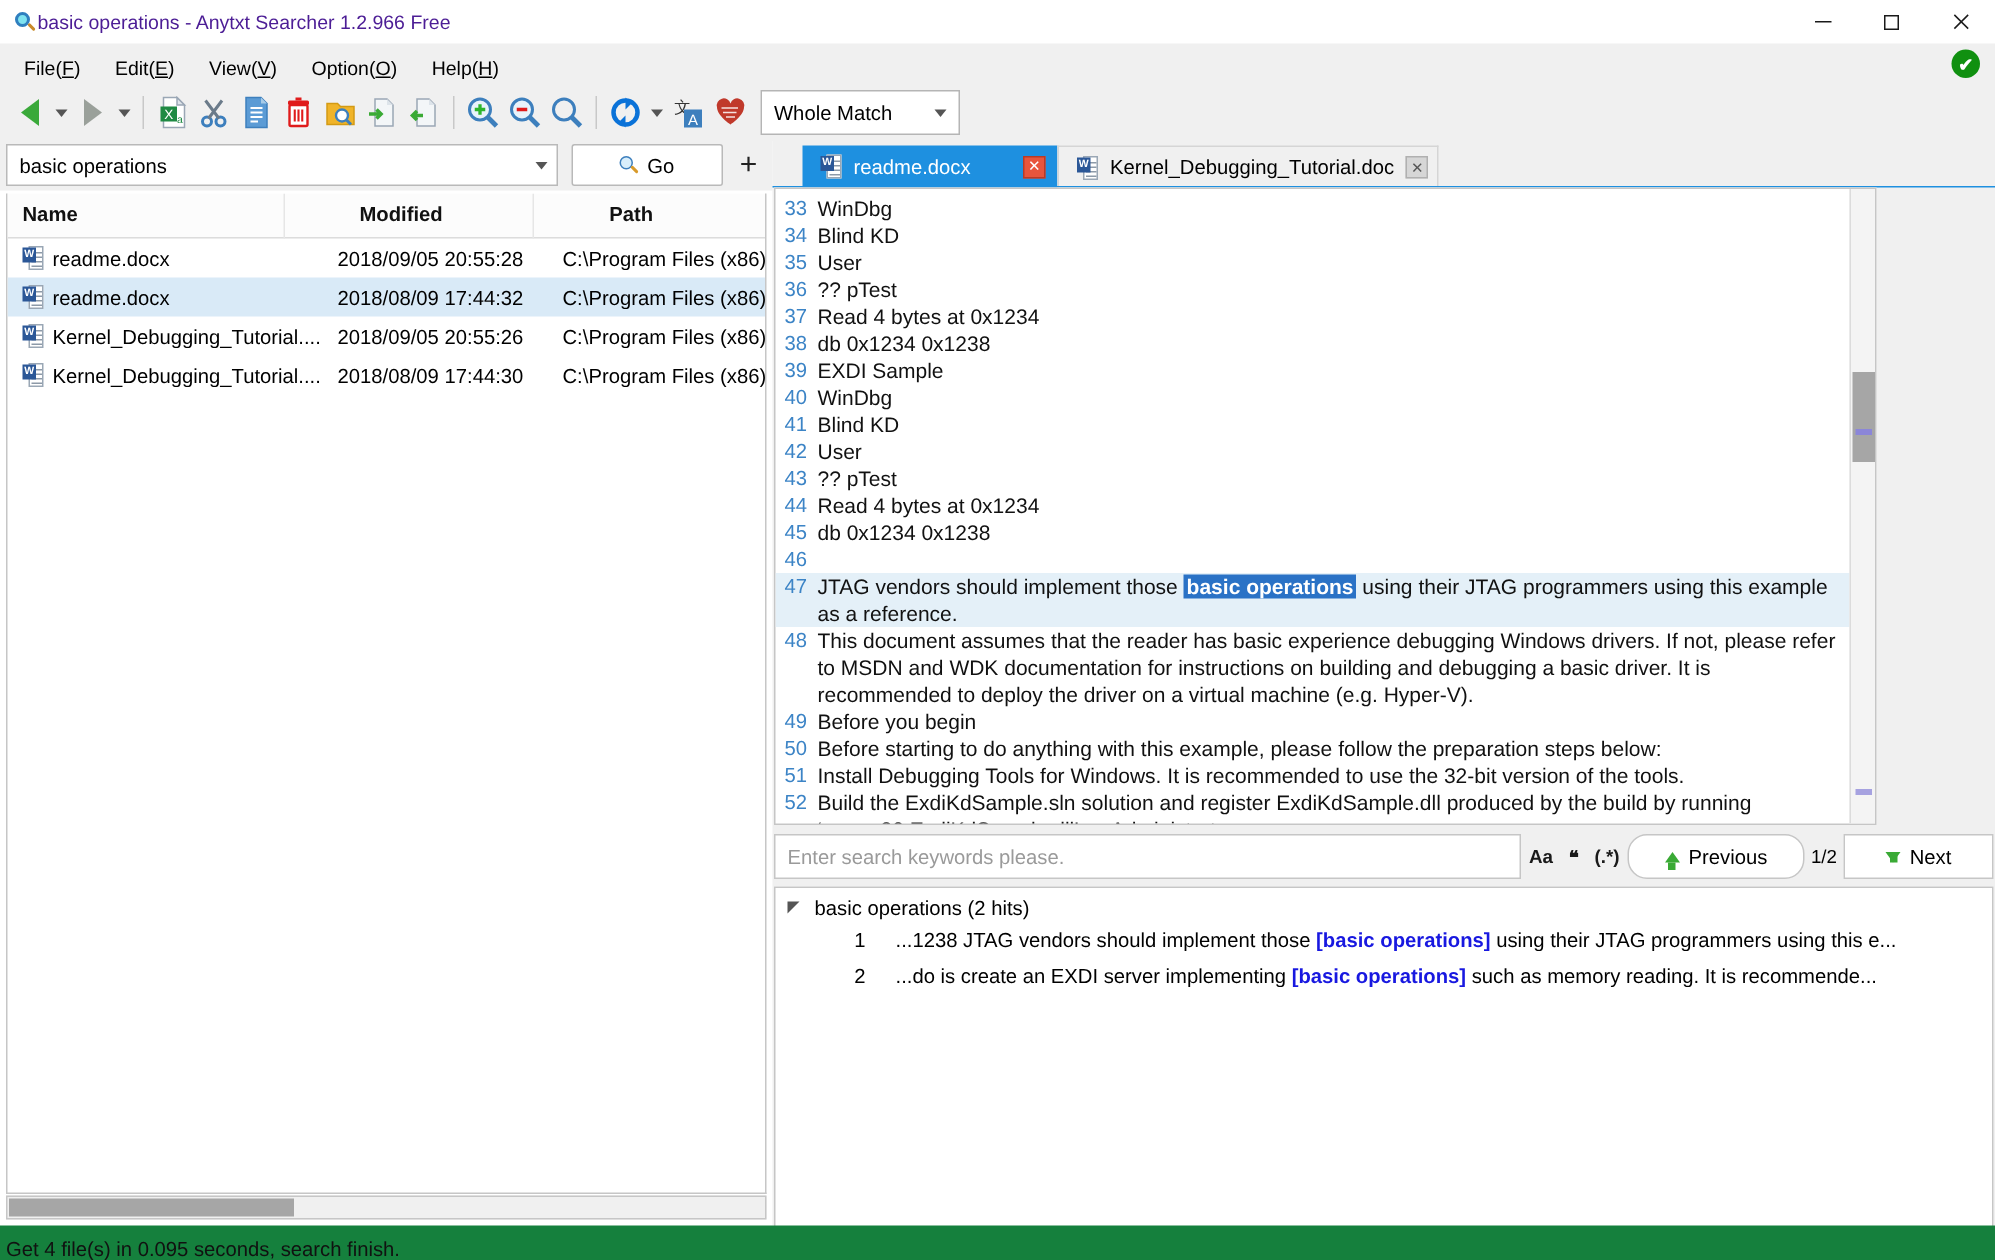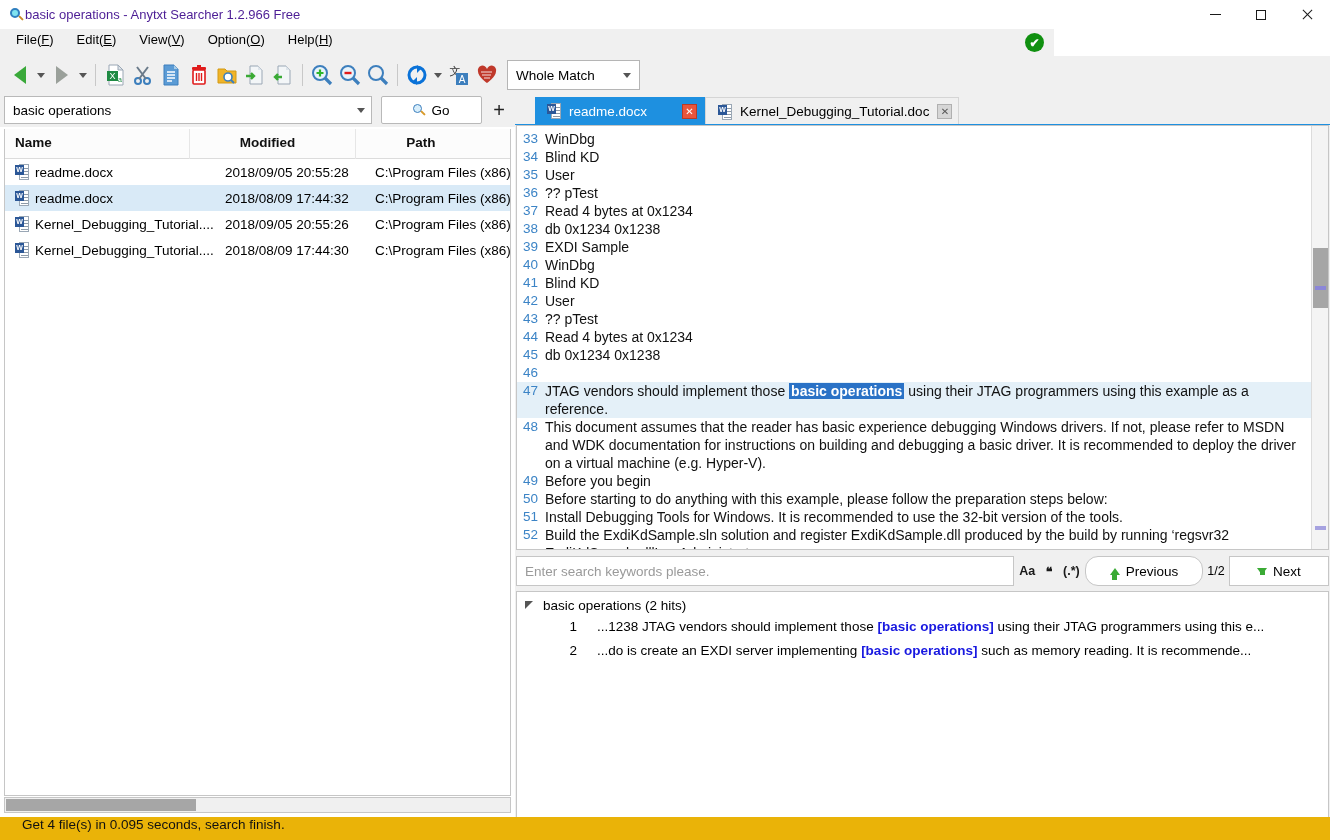--- a/index.html
+++ b/index.html
@@ -44,22 +44,22 @@
   .glyph-max { width:10px; height:10px; border:1px solid #1a1a1a; display:block; }
   .glyph-close { position:relative; width:11px; height:11px; display:block; }
   .glyph-close::before, .glyph-close::after {
     content:""; position:absolute; left:-1px; top:5px; width:13px; height:1px; background:#1a1a1a;
   }
   .glyph-close::before { transform: rotate(45deg); }
   .glyph-close::after { transform: rotate(-45deg); }
 
   
   .menubar {
-    position:absolute; left:0; top:29px; width:1054px; height:27px;
-    background:#f0f0f0; display:flex; align-items:flex-start;
+    position:absolute; left:0; top:29px; width:1330px; height:27px;
+    background:#f0f0f0; display:flex; align-items:flex-end;
   }
   .menu-item {
     padding:3px 10px; margin-left:3px; font-size:13px; color:#000; white-space:nowrap;
   }
   .menu-item:first-child { margin-left:6px; }
   .menu-item u { text-decoration: underline; }
   .check-badge {
     position:absolute; right:10px; top:4px; width:19px; height:19px; border-radius:50%;
     background:#109010; display:flex; align-items:center; justify-content:center;
     color:#fff; font-size:12px; line-height:1; font-weight:bold;
@@ -144,21 +144,21 @@
   }
   .doctab.active { background:#1e90e0; color:#fff; left:20px; width:170px; }
   .doctab.inactive { background:#f0f0f0; border:1px solid #d5d5d5; border-bottom:none; color:#000; left:190px; width:254px; }
   .tab-close { width:15px; height:15px; display:flex; align-items:center; justify-content:center; font-size:10px; flex:none; }
   .tab-close.red { background:#e8553c; color:#fff; border:1px solid #b93a26; }
   .tab-close.grey { background:#d6d6d6; color:#555; border:1px solid #b0b0b0; }
   .tab-underline { position:absolute; left:0; top:30px; width:815px; height:1px; background:#1e90e0; }
 
   
   .docview {
-    position:absolute; left:1px; top:31px; width:813px; height:425px;
+    position:absolute; left:1px; top:31px; width:735px; height:425px;
     background:#fff; border:1px solid #c6c6c6; overflow:hidden;
   }
   .dv-inner { position:absolute; left:0; top:0; right:17px; bottom:0; padding:4px 0 0 0; }
   .dline { display:flex; font-size:14px; line-height:18px; color:#111; }
   .dline.hl { background:#e4f0f8; }
   .dnum { width:28px; text-align:right; color:#3c84c6; flex:none; padding-right:7px; font-size:13.5px; }
   .dtext { flex:1; padding-right:8px; }
   .hit { background:#2a72c6; color:#fff; font-weight:bold; padding:0 2px; }
   .dv-scroll { position:absolute; right:0; top:0; width:17px; height:100%; background:#f4f4f4; border-left:1px solid #dcdcdc; }
   .dv-thumb { position:absolute; left:1px; top:122px; width:15px; height:60px; background:#a6a6a6; }
@@ -184,21 +184,21 @@
   .res-group { display:flex; align-items:center; gap:10px; height:22px; padding:4px 0 0 8px; font-size:13.5px; }
   .tri-collapse { width:0;height:0;border-top:8px solid #555;border-right:8px solid transparent; }
   .res-item { display:flex; align-items:center; height:24px; font-size:13.5px; white-space:nowrap; overflow:hidden; }
   .res-idx { width:80px; text-align:right; padding-right:20px; flex:none; }
   .res-txt { flex:1; overflow:hidden; text-overflow:ellipsis; }
   .res-hit { color:#1818e0; font-weight:bold; }
 
   
   .statusbar {
     position:absolute; left:0; top:817px; width:1330px; height:23px;
-    background:#eab308; display:flex; align-items:flex-start; font-size:13.5px; padding-left:22px; color:#111;
+    background:#15803d; display:flex; align-items:flex-end; font-size:13.5px; padding-left:4px; color:#111;
   }
 </style>
 </head>
 <body>
 
 <div class="app">
 
   <div class="titlebar">
     <div class="title-icon">
       <div class="lens"></div>

